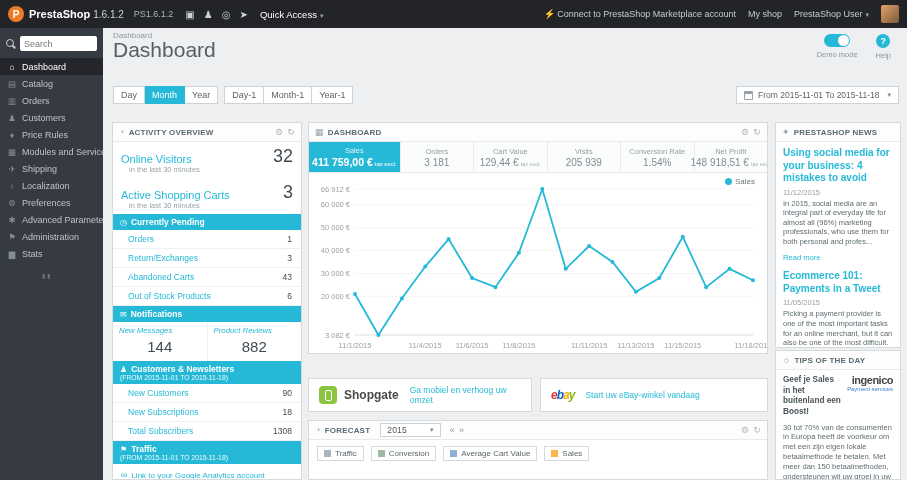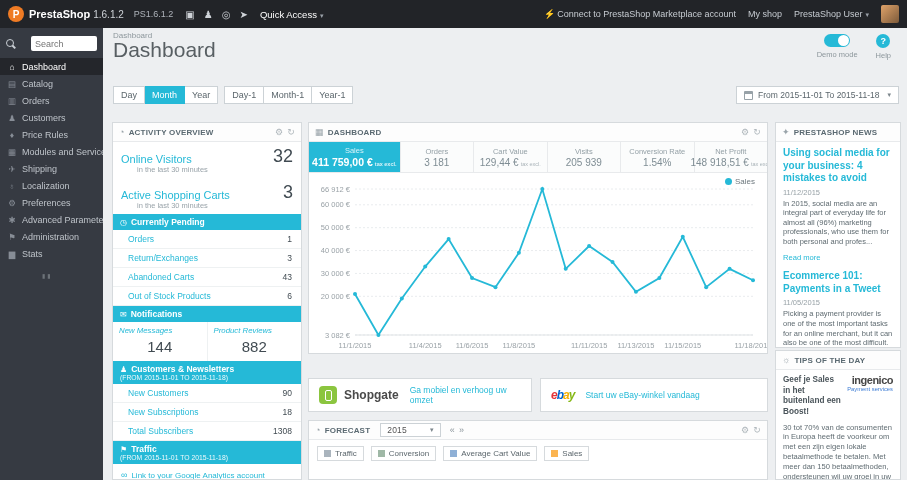--- a/index.html
+++ b/index.html
@@ -16,21 +16,21 @@
 .tb-icons span{cursor:pointer;}
 .quick{margin-left:12px;font-size:9.5px;color:#fff;cursor:pointer;white-space:nowrap;}
 .caret{font-size:7px;margin-left:3px;color:#9aa0a8;}
 .tb-right{margin-left:auto;display:flex;align-items:center;gap:12px;font-size:9px;color:#c6cbd1;white-space:nowrap;}
 .tb-right .mk,.tb-right span{cursor:pointer;}
 .bolt{color:#e8c33c;font-size:9px;margin-right:2px;}
 .avatar{width:18px;height:18px;border-radius:2px;background:linear-gradient(135deg,#e0a36a,#7c5a3a);flex:0 0 18px;}
 
 
 .sidebar{position:absolute;top:28px;left:0;bottom:0;width:103px;background:#363a42;z-index:10;}
-.search-row{display:flex;align-items:center;gap:15px;padding:8px 6px 7px;}
+.search-row{display:flex;align-items:center;gap:4px;padding:8px 6px 7px;}
 .mag{width:10px;height:10px;position:relative;flex:0 0 10px;}
 .mag::before{content:"";position:absolute;width:6px;height:6px;border:1.5px solid #c9ced4;border-radius:50%;left:0;top:0;}
 .mag::after{content:"";position:absolute;width:4px;height:1.5px;background:#c9ced4;transform:rotate(45deg);right:0;bottom:1px;}
 .search-input{flex:1;min-width:0;height:15px;border:none;background:#fff;border-radius:2px;font-size:9px;padding:0 4px;color:#555;outline:none;}
 .menu{list-style:none;}
 .menu li{height:17px;display:flex;align-items:center;gap:5px;padding:0 2px 0 7px;font-size:9px;color:#bfc4ca;cursor:pointer;white-space:nowrap;overflow:hidden;}
 .menu li .mi{width:10px;flex:0 0 10px;font-size:8.5px;color:#878d96;text-align:center;}
 .menu li.active{background:#24262b;color:#fff;}
 .menu li.active .mi{color:#fff;}
 .collapse{margin:10px 0 0 42px;color:#6c7278;font-size:6px;letter-spacing:2px;cursor:pointer;}
@@ -67,21 +67,21 @@
 .p-activity{left:9px;top:94px;width:190px;height:358px;}
 .p-dashboard{left:205px;top:94px;width:460px;height:232px;}
 .p-forecast{left:205px;top:392px;width:460px;height:60px;}
 .p-news{left:672px;top:94px;width:126px;height:226px;}
 .p-tips{left:672px;top:322px;width:126px;height:130px;}
 
 
 .act-stat{display:flex;justify-content:space-between;align-items:flex-end;padding:5px 8px 0;}
 .act-stat .lbl{color:#25b9d7;font-size:11px;cursor:pointer;}
 .act-stat .val{color:#414b52;font-size:18px;line-height:1;text-align:right;}
-.act-sub{padding:0 24px 4px;font-size:7.5px;color:#9aa4aa;}
+.act-sub{padding:0 16px 4px;font-size:7.5px;color:#9aa4aa;}
 .cyanbar{background:#25b9d7;color:#fff;padding:3px 7px;font-size:8.5px;font-weight:bold;display:flex;align-items:center;gap:4px;}
 .cyanbar.col{flex-direction:column;align-items:flex-start;gap:0;}
 .cyanbar .row{display:flex;align-items:center;gap:4px;}
 .cyanbar .bico{font-size:8px;font-weight:normal;}
 .cyanbar .sub{font-size:6.8px;font-weight:normal;opacity:.92;}
 .listrow{display:flex;justify-content:space-between;align-items:center;padding:4px 9px 4px 15px;border-bottom:1px solid #eef1f2;font-size:8.5px;cursor:pointer;}
 .listrow .l{color:#25b9d7;}
 .listrow .v{color:#414b52;}
 .notif{display:flex;}
 .ncell{flex:1;padding:4px 6px 6px;cursor:pointer;}

